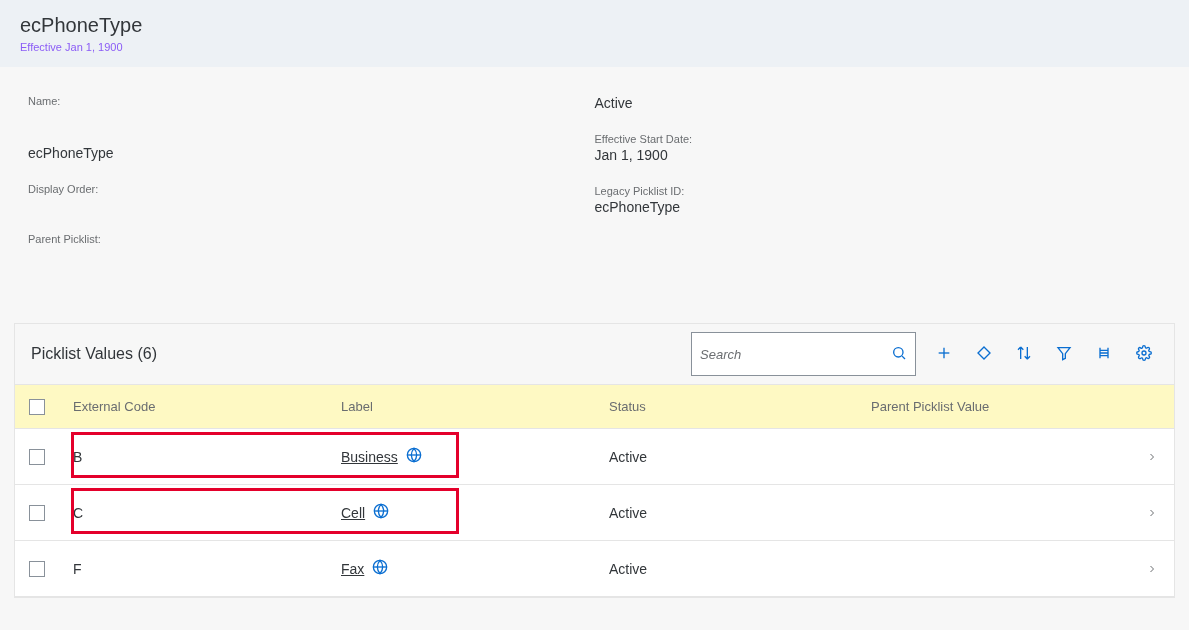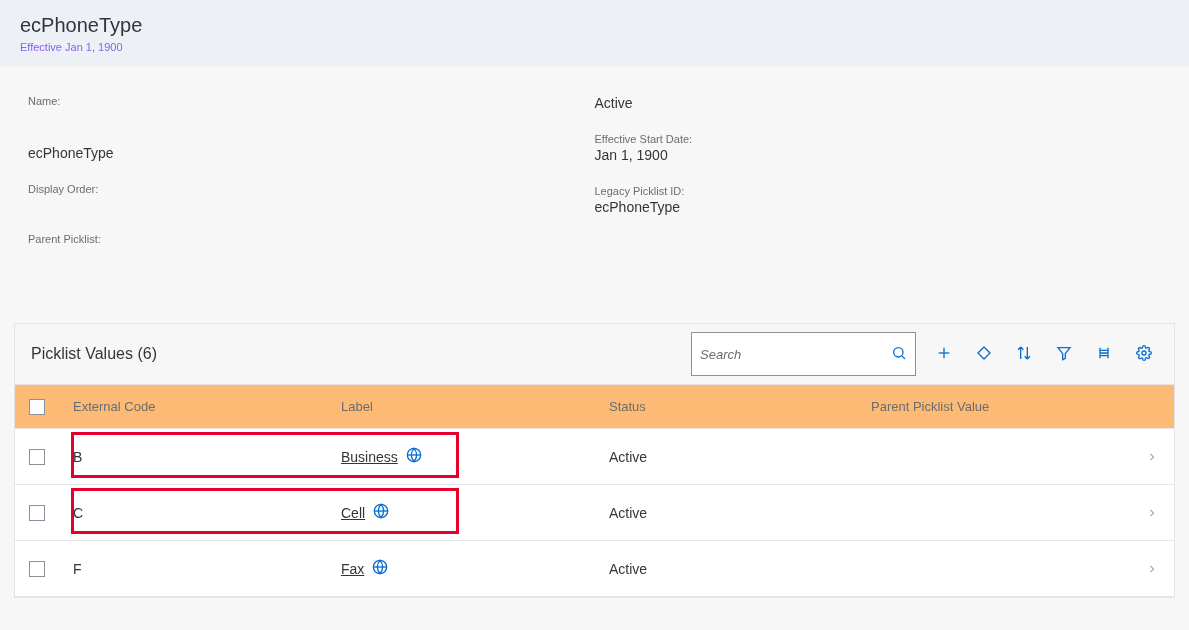--- a/index.html
+++ b/index.html
@@ -104,21 +104,21 @@
   height: 34px;
   display: flex;
   align-items: center;
   justify-content: center;
   cursor: pointer;
 }
 .icon-svg-blue { color: #0a6ed1; }
 .columns {
   display: flex;
   align-items: center;
-  background: #fdba74;
+  background: #fef9c3;
   border-bottom: 1px solid #e5e5e5;
   height: 44px;
   padding-left: 14px;
 }
 .col-check { width: 44px; display:flex; align-items:center; }
 .col-ext { width: 268px; }
 .col-label { width: 268px; }
 .col-status { width: 262px; }
 .col-parent { flex: 1; }
 .col-arrow { width: 44px; display:flex; align-items:center; justify-content:center; }

